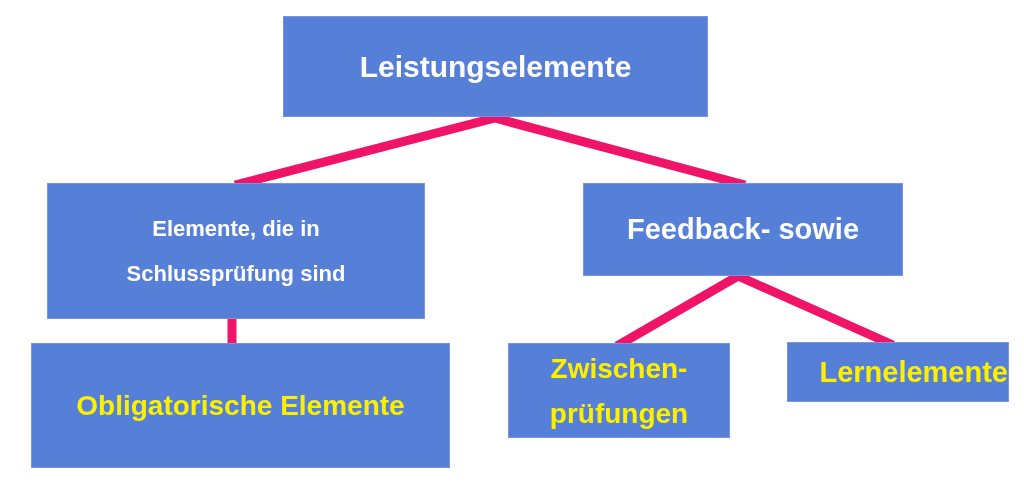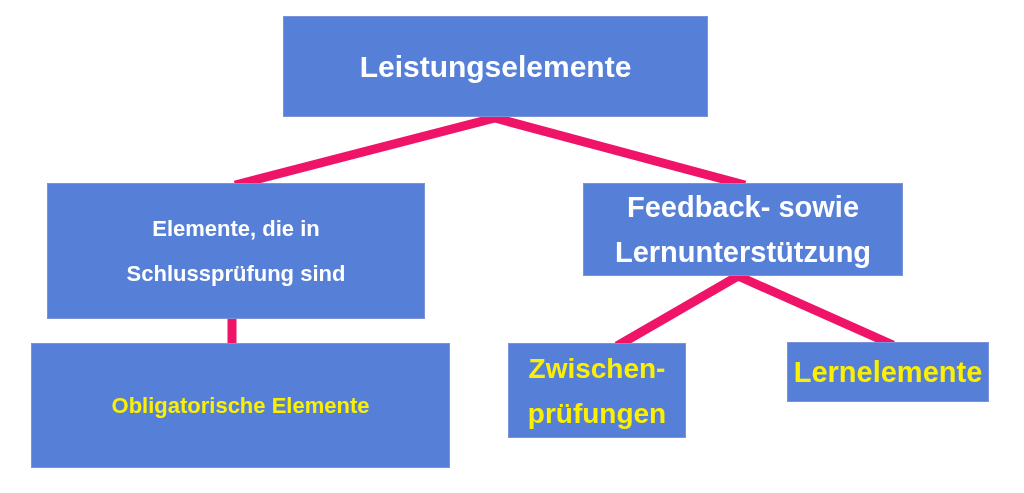--- a/index.html
+++ b/index.html
@@ -58,32 +58,33 @@
     font-size: 22px; line-height: 45px;
   }
   #node-right {
     left: 583px; top: 183px; width: 320px; height: 93px;
     font-size: 29px; line-height: 45px;
   }
   #node-obligatorisch {
     left: 31px; top: 343px; width: 419px; height: 125px;
   }
   #node-obligatorisch .title {
-    font-size: 22px; line-height: 44px;
+    font-size: 28px; line-height: 44px;
   }
   #node-obligatorisch .detail {
     font-size: 28px; line-height: 40px;
   }
   #node-zwischen {
-    left: 508px; top: 343px; width: 178px; height: 95px;
+    left: 508px; top: 343px; width: 222px; height: 95px;
     font-size: 28px; line-height: 45px;
   }
   #node-lern {
-    left: 787px; top: 342px; width: 202px; height: 60px;
+    left: 787px; top: 342px; width: 222px; height: 60px;
     font-size: 29px;
+    align-items: flex-end;
   }
   .connector {
     fill: none;
     stroke: var(--connector-pink, #f01469);
     stroke-width: 9;
     stroke-linecap: butt;
     stroke-linejoin: miter;
   }
 </style>
 </head>
@@ -101,21 +102,20 @@
     <span class="white-bold">Leistungselemente</span>
   </div>
 
   <div class="node" id="node-left">
     <span class="white-bold">Elemente, die in</span>
     <span class="white-bold">Schlussprüfung sind</span>
   </div>
 
   <div class="node" id="node-right">
     <span class="white-bold">Feedback- sowie</span>
-    <span class="white-bold">Lernunterstützung</span>
   </div>
 
   <div class="node" id="node-obligatorisch">
     <span class="yellow-bold title">Obligatorische Elemente</span>
   </div>
 
   <div class="node" id="node-zwischen">
     <span class="yellow-bold">Zwischen-</span>
     <span class="yellow-bold">prüfungen</span>
   </div>

